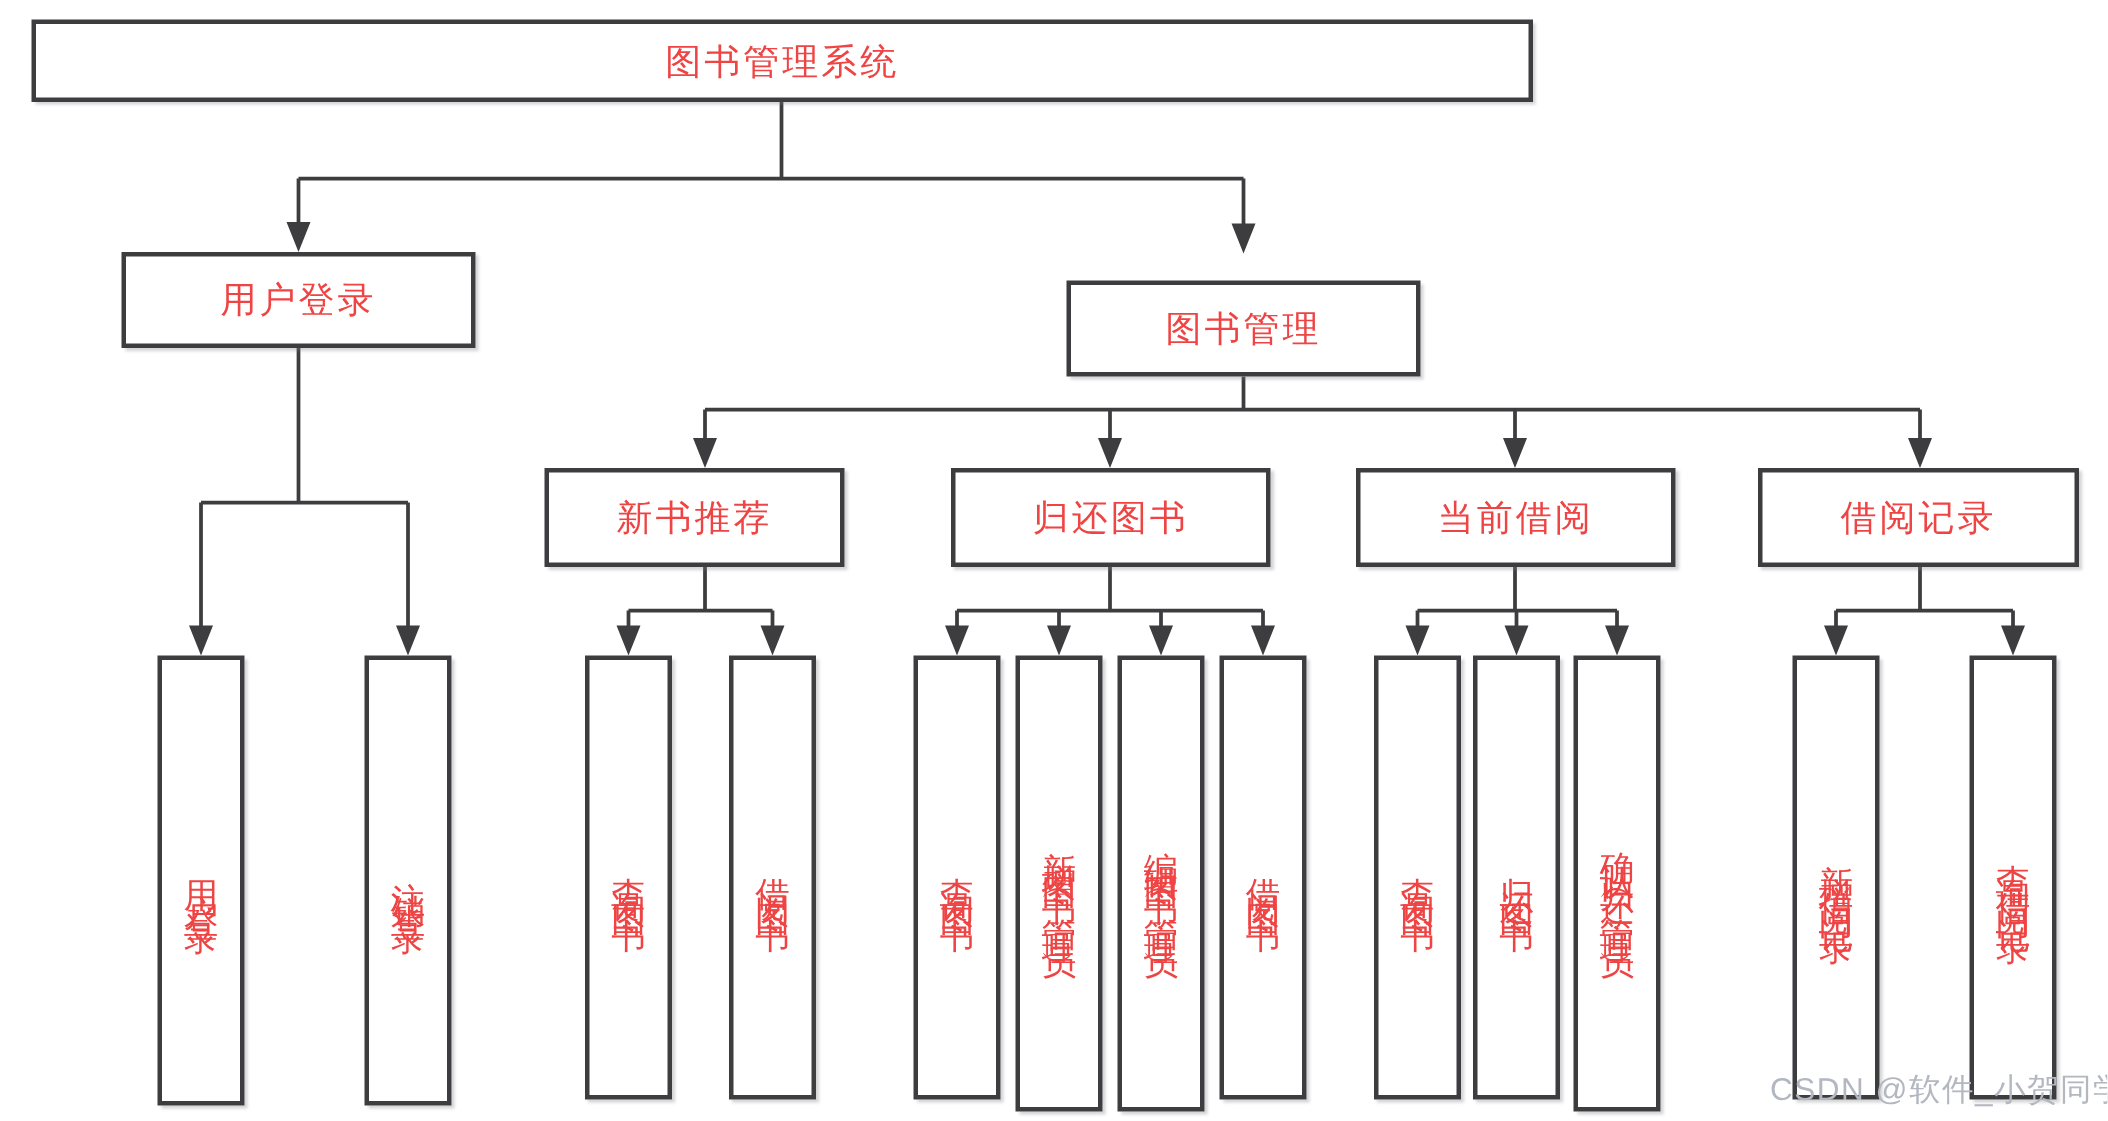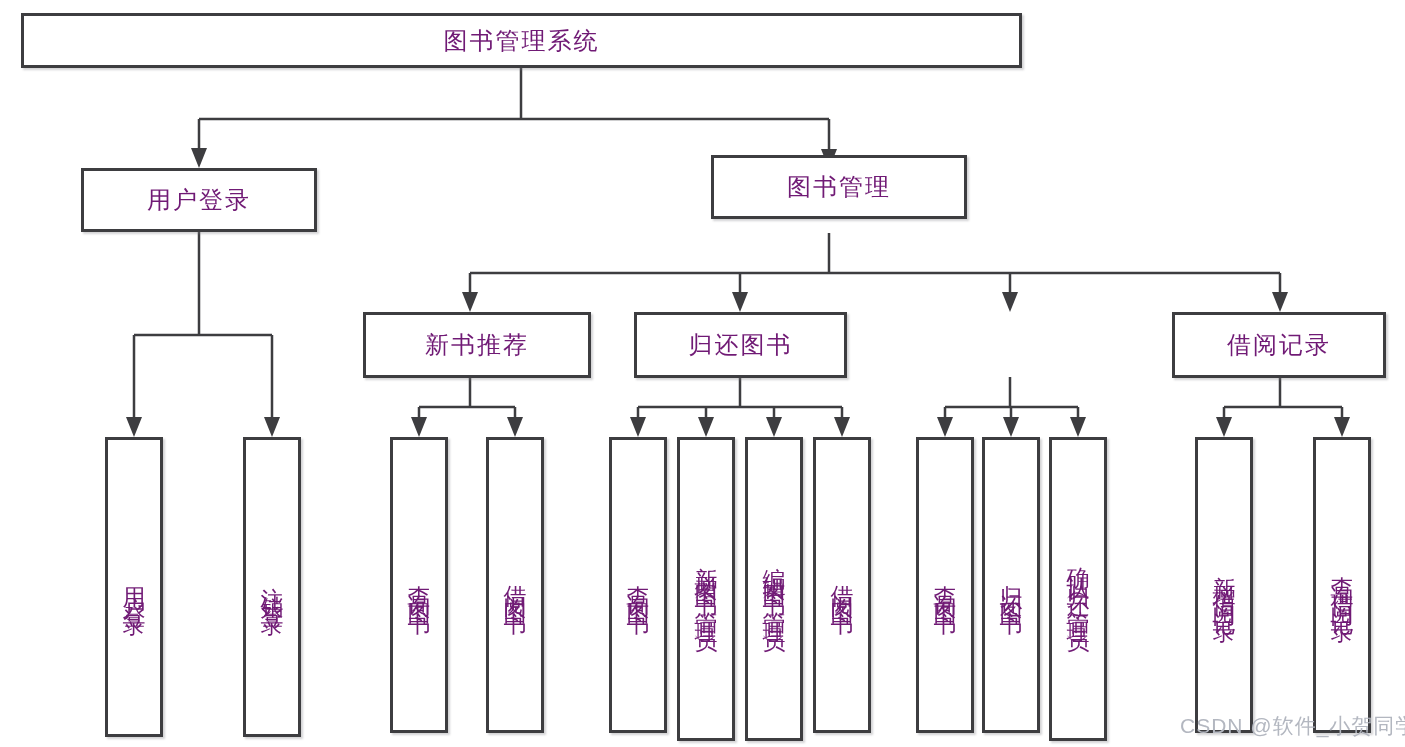--- a/index.html
+++ b/index.html
@@ -18,21 +18,21 @@
     pointer-events: none;
   }
   .node {
     position: absolute;
     box-sizing: border-box;
     border: 3px solid #3d3d40;
     background: #ffffff;
     display: flex;
     align-items: center;
     justify-content: center;
-    color: #701a75;
+    color: #ef4444;
     font-size: 24px;
     letter-spacing: 2px;
     box-shadow: 2px 2px 2px rgba(130,130,135,0.35);
     white-space: nowrap;
   }
   .node.v {
     writing-mode: vertical-rl;
     text-orientation: mixed;
     font-size: 23px;
     letter-spacing: 9px;
@@ -107,24 +107,25 @@
       M937 417 L953 417 L945 437 Z
       M1003 417 L1019 417 L1011 437 Z
       M1070 417 L1086 417 L1078 437 Z
       M1216 417 L1232 417 L1224 437 Z
       M1334 417 L1350 417 L1342 437 Z"></path>
   </svg>
 
   <div class="node" style="left:21px; top:13px; width:1001px; height:55px;">图书管理系统</div>
 
   <div class="node" style="left:81px; top:168px; width:236px; height:64px;">用户登录</div>
-  <div class="node" style="left:711px; top:155px; width:256px; height:64px;text-align:center;">图书管理</div>
+  <div class="node" style="left:711px; top:187px; width:236px; height:64px;text-align:center;">图书管理</div>
 
-  <div class="node" style="left:363px; top:312px; width:228px; height:66px;text-align:center;">新书推荐</div>
+  <div class="node" style="left:363px; top:312px; width:200px; height:66px;text-align:center;">新书推荐</div>
   <div class="node" style="left:634px; top:312px; width:213px; height:66px;">归还图书</div>
+  <div class="node" style="left:904px; top:312px; width:213px; height:66px;">当前借阅</div>
   <div class="node" style="left:1172px; top:312px; width:214px; height:66px;">借阅记录</div>
 
   <div class="node v" style="left:105px; top:437px; width:58px; height:300px;">用户登录</div>
   <div class="node v" style="left:243px; top:437px; width:58px; height:300px;">注销登录</div>
 
   <div class="node v" style="left:390px; top:437px; width:58px; height:296px;">查询图书</div>
   <div class="node v" style="left:486px; top:437px; width:58px; height:296px;">借阅图书</div>
 
   <div class="node v" style="left:609px; top:437px; width:58px; height:296px;">查询图书</div>
   <div class="node v" style="left:677px; top:437px; width:58px; height:304px;">新增图书（管理员）</div>

